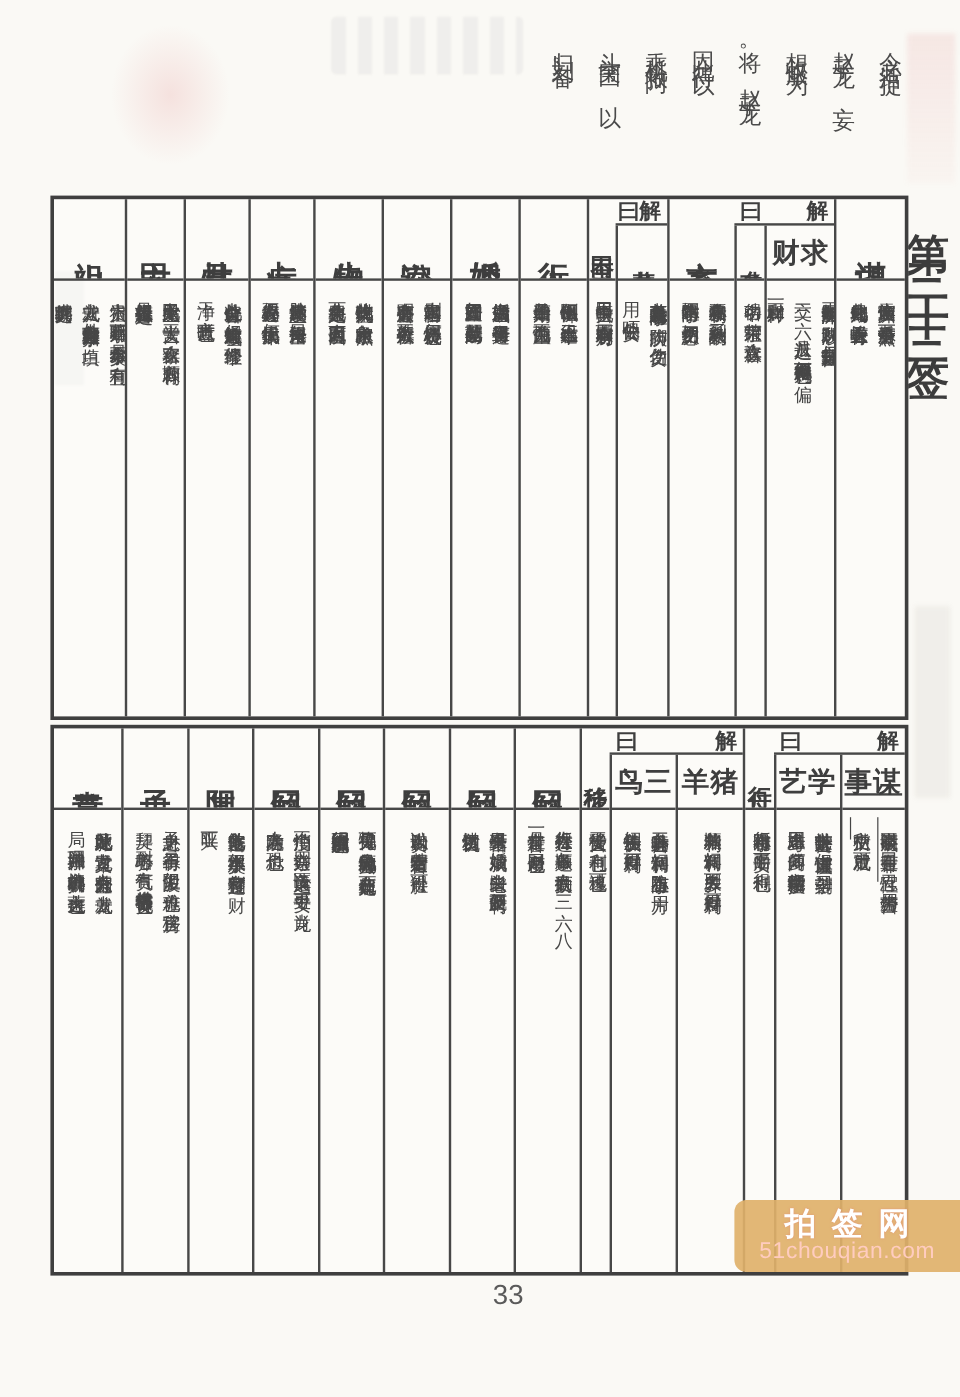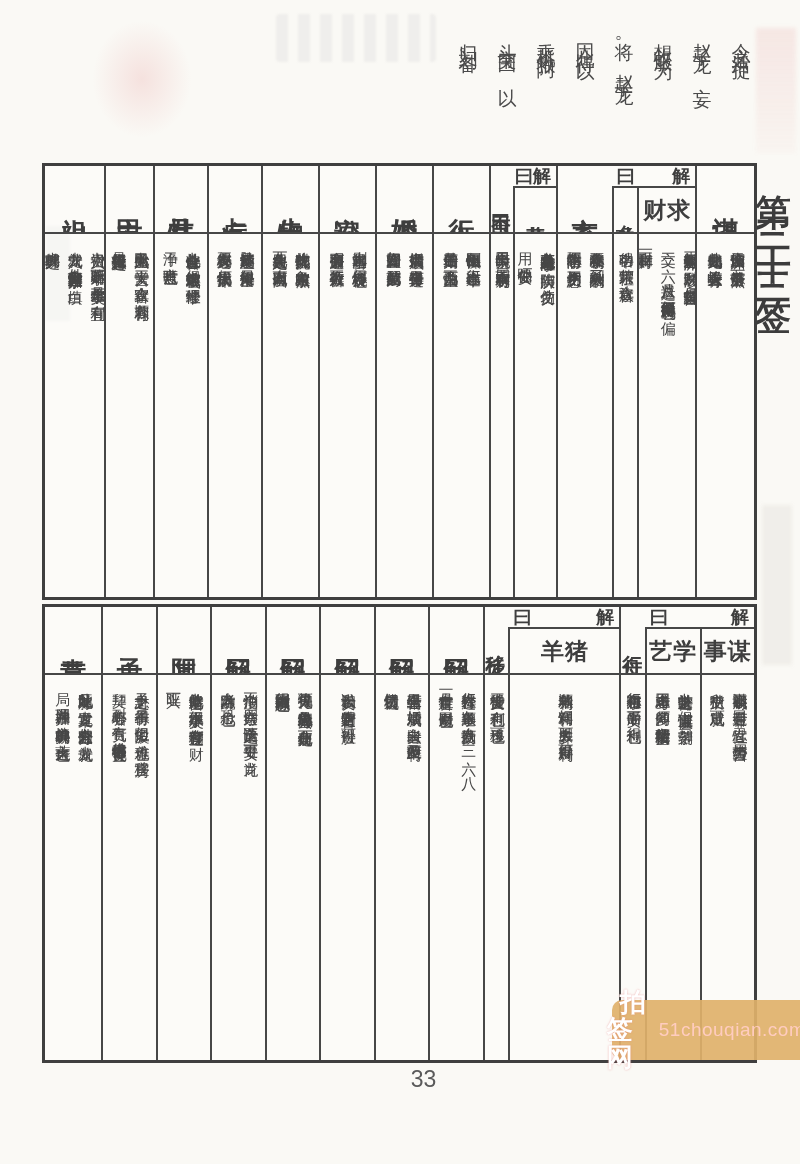--- a/index.html
+++ b/index.html
@@ -70,21 +70,21 @@
            font-size:15px; letter-spacing:0.4px; line-height:1.05; color:#474747; }
 
   
   .page-number { position:absolute; top:1066px; left:0; right:0;
                  text-align:center; font-size:23px; color:#5a5a5a;
                  font-family:"Liberation Sans","DejaVu Sans",sans-serif;padding-left:47px; }
 
   
   .watermark { position:absolute; right:0; top:1000px; width:188px; height:60px;
                background:rgba(224,177,106,0.92); border-radius:10px 0 0 10px;
-               display:flex; flex-direction:row; align-items:center; justify-content:center;
+               display:flex; flex-direction:column; align-items:center; justify-content:center;
                z-index:5; }
   .wm1 { font-size:26px; font-weight:bold; color:#ffffff; letter-spacing:13px;
          text-indent:13px; text-shadow:0 0 2px rgba(230,120,120,0.6); line-height:1.05; }
   .wm2 { font-size:19px; color:#ffccbf; letter-spacing:0.5px;
          font-family:"Liberation Sans","DejaVu Sans",sans-serif; line-height:1.1; }
 </style>
 </head>
 <body>
 
 <div class="page">
@@ -296,21 +296,21 @@
       </div>
     </div>
 
   <div id="bottom-table" class="sheet-table">
       <div class="col-group" style="flex: 110 110 0px;">
         <div class="strip">
           <span>解</span>
           <span>曰</span>
         </div>
         <div class="cols under-strip">
-          <div class="col" style="flex: 55 55 0px;">
+          <div class="col" style="flex: 55 55 0px; text-decoration: underline;">
             <div class="col-head h">
               <span class="hlabel">事谋</span>
             </div>
             <div class="col-body">
               <div class="tline">谋事初时不成　有口舌是非　宜忍性　用苦力经营</div>
               <div class="tline">交中秋后　定可成就</div>
             </div>
           </div>
           <div class="col" style="flex: 55 55 0px;">
             <div class="col-head h">
@@ -340,20 +340,29 @@
           <span>解</span>
           <span>曰</span>
         </div>
         <div class="cols under-strip">
           <div class="col" style="flex: 57 57 0px;">
             <div class="col-head h">
               <span class="hlabel">羊猪</span>
             </div>
             <div class="col-body">
               <div class="tline">养猪羊顺利　饲料调和　可大胆多养　可得厚财利</div>
+            </div>
+          </div>
+          <div class="col" style="flex: 55 55 0px;">
+            <div class="col-head h">
+              <span class="hlabel">鸟三</span>
+            </div>
+            <div class="col-body">
+              <div class="tline">卜养三鸟这卦叶吉　饲料调和　防上春有小阻　用方</div>
+              <div class="tline">法饲养生长快　可得厚财利</div>
             </div>
           </div>
         </div>
       </div>
       <div class="col-group" style="flex: 26 26 0px;">
         <div class="cols">
           <div class="col" style="flex: 26 26 0px;">
             <div class="col-head vsm">
               <span class="hlabel">移徒</span>
             </div>

